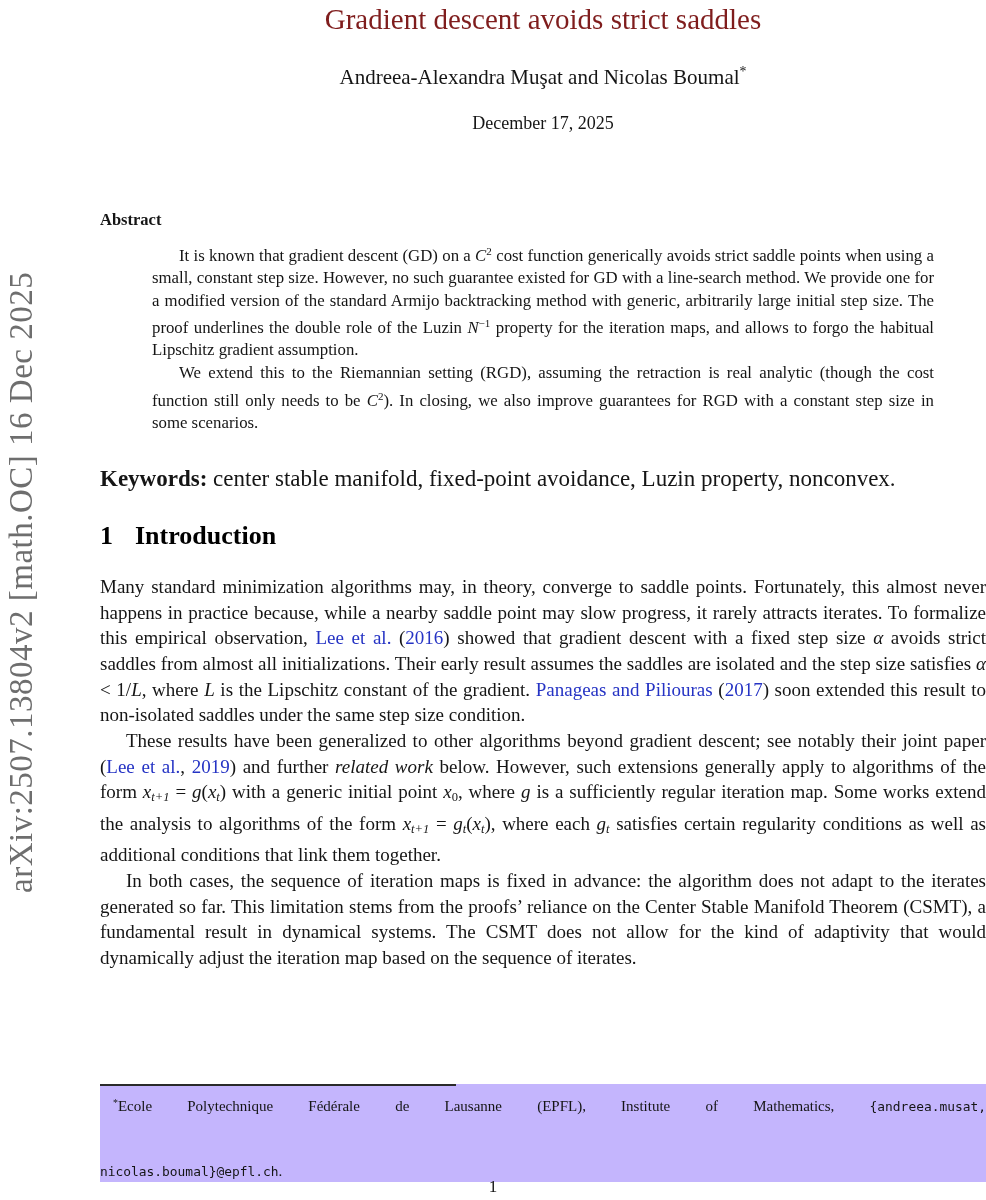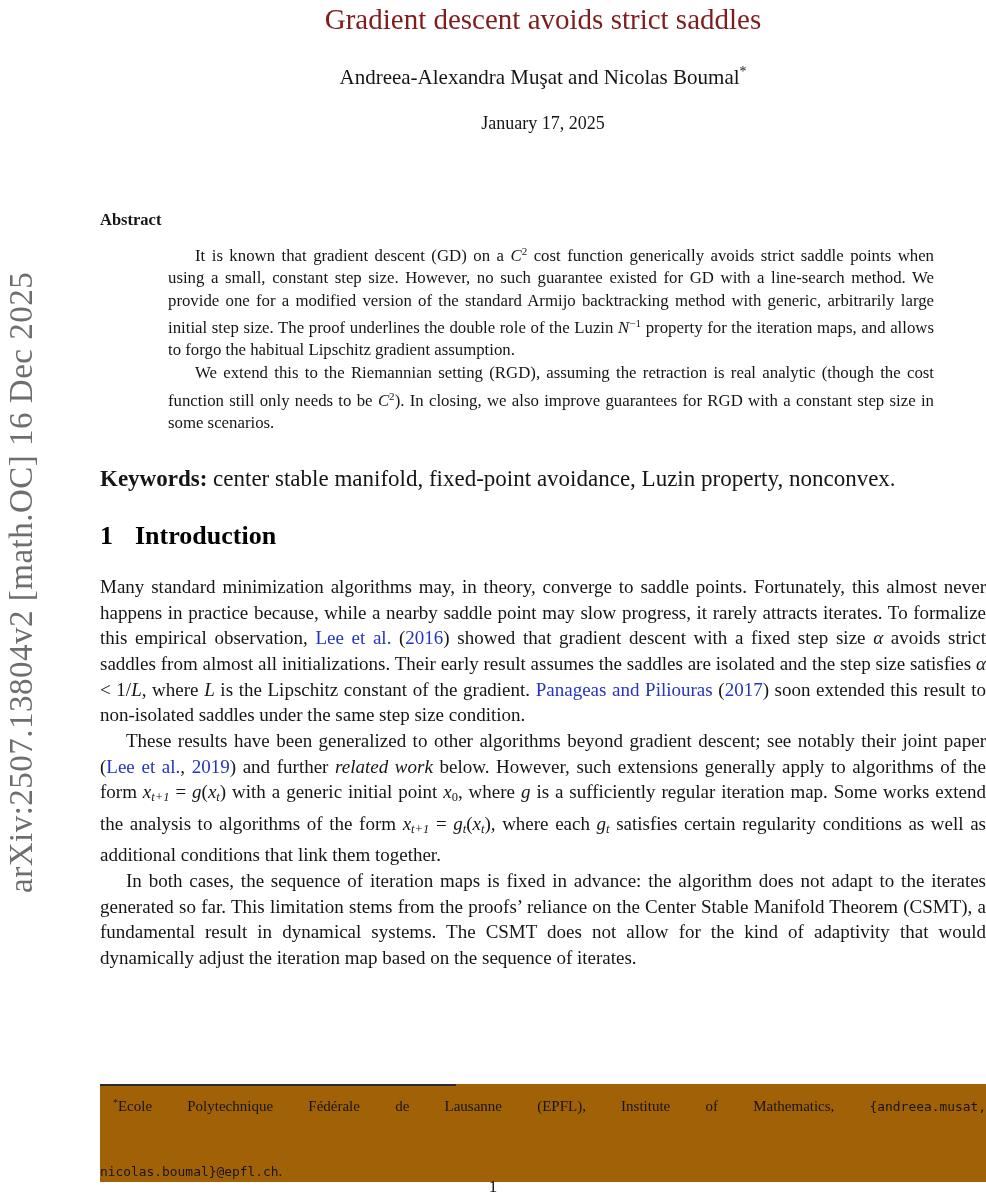--- a/index.html
+++ b/index.html
@@ -12,29 +12,29 @@
   .watermark {
     position: absolute; left: 3px; top: 893px;
     transform-origin: 0 0; transform: rotate(-90deg);
     font-size: 33px; letter-spacing: 0.5px; color: var(--gray); white-space: nowrap;
   }
   .main { position: absolute; left: 100px; top: 0; width: 886px; }
   .title { text-align: center; font-size: 29px; line-height: 40px; margin-top: -1px; color:#7f1d1d; }
   .authors { text-align: center; font-size: 21px; margin-top: 25px; }
   .date { text-align: center; font-size: 18px; margin-top: 23px; }
   .abstract-head { font-weight: 700; font-size: 16.5px; margin-top: 76px; }
-  .abstract { margin: 10px 52px 0 68px; font-size: 16.8px; line-height: 22.7px; text-align: justify; }
+  .abstract { margin: 10px 52px 0 52px; font-size: 16.8px; line-height: 22.7px; text-align: justify; }
   .abstract p { margin: 0; text-indent: 27px; }
   .keywords { margin-top: 31px; font-size: 23px; }
   .sec-head { margin-top: 29px; font-size: 26px; font-weight: 700; line-height: 30px; color:#000; }
   .sec-num { display: inline-block; margin-right: 22px; }
   .body-text { margin-top: 23px; font-size: 19px; line-height: 25.7px; text-align: justify; }
   .body-text p { margin: 0; }
   .body-text p.indent { text-indent: 26px; }
-  .footnote { position: absolute; left: 100px; top: 1084px; width: 886px; font-size: 15px; line-height: 21.5px; background:#a16207; }
+  .footnote { position: absolute; left: 100px; top: 1084px; width: 886px; font-size: 15px; line-height: 21.5px; background:#c4b5fd; }
   .footnote-rule { width: 356px; border-top: 2px solid #2a2a2a; margin-bottom: 6px; }
   .fn-line1 { text-align: justify; text-align-last: justify; text-indent: 13px; }
   .fn-line2 { text-align: left; margin-top: 43px; }
   .page-num { position: absolute; left: 0; top: 1177px; width: 100%; text-align: center; font-size: 17px; }
   
   .r-p  { }
   .r-i  { font-style: italic; }
   .r-b  { font-weight: 700; }
   .r-l  { color: var(--link); }
   .r-sup  { font-size: 66%; vertical-align: 0.5em; }
@@ -51,21 +51,21 @@
   <div class="watermark">arXiv:2507.13804v2  [math.OC]  16 Dec 2025</div>
 
   <div class="main">
 
     <div class="title">
       <div>Gradient descent avoids strict saddles</div>
     </div>
 
     <div class="authors"><span class="r-p">Andreea-Alexandra Muşat and Nicolas Boumal</span><span class="r-fsup">*</span></div>
 
-    <div class="date">January 17, 2025</div>
+    <div class="date">December 17, 2025</div>
 
     <div class="abstract-head">Abstract</div>
 
     <div class="abstract">
       <p><span class="r-p">It is known that gradient descent (GD) on a </span><span class="r-i">C</span><span class="r-sup">2</span><span class="r-p"> cost function generically avoids strict saddle points when using a small, constant step size. However, no such guarantee existed for GD with a line-search method. We provide one for a modified version of the standard Armijo backtracking method with generic, arbitrarily large initial step size. The proof underlines the double role of the Luzin </span><span class="r-i">N</span><span class="r-sup">−1</span><span class="r-p"> property for the iteration maps, and allows to forgo the habitual Lipschitz gradient assumption.</span></p>
       <p><span class="r-p">We extend this to the Riemannian setting (RGD), assuming the retraction is real analytic (though the cost function still only needs to be </span><span class="r-i">C</span><span class="r-sup">2</span><span class="r-p">). In closing, we also improve guarantees for RGD with a constant step size in some scenarios.</span></p>
     </div>
 
     <div class="keywords"><span class="r-b">Keywords:</span><span class="r-p"> center stable manifold, fixed-point avoidance, Luzin property, nonconvex.</span></div>
 

